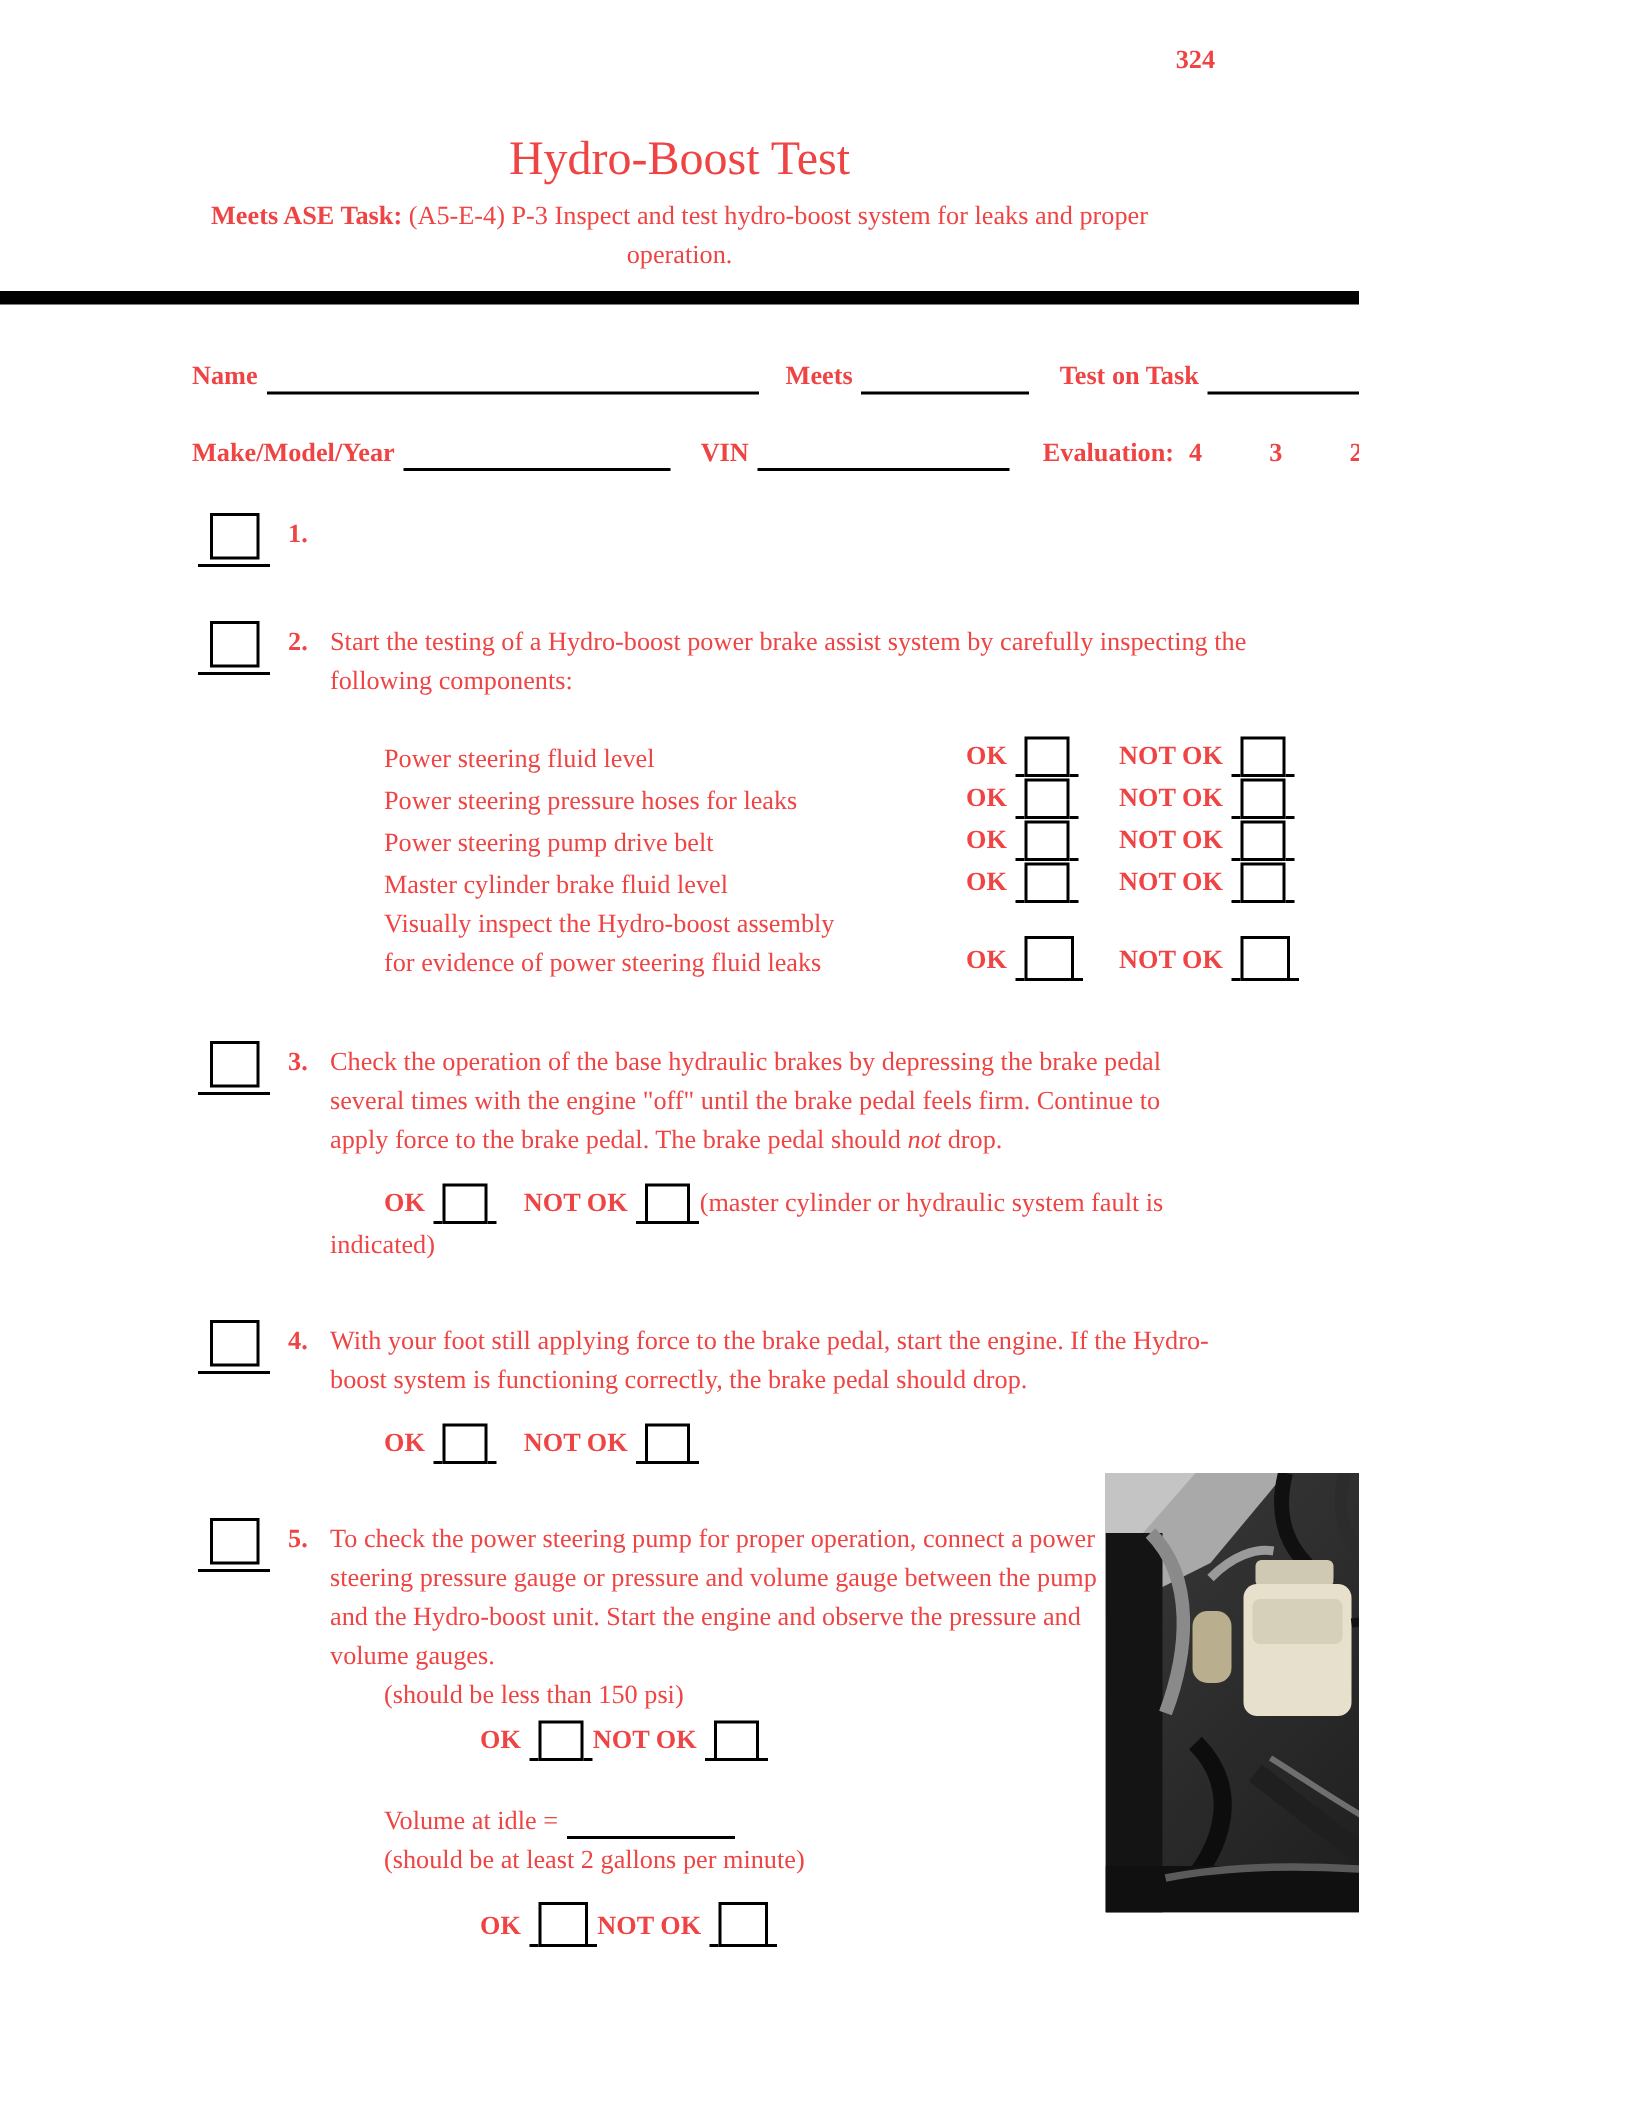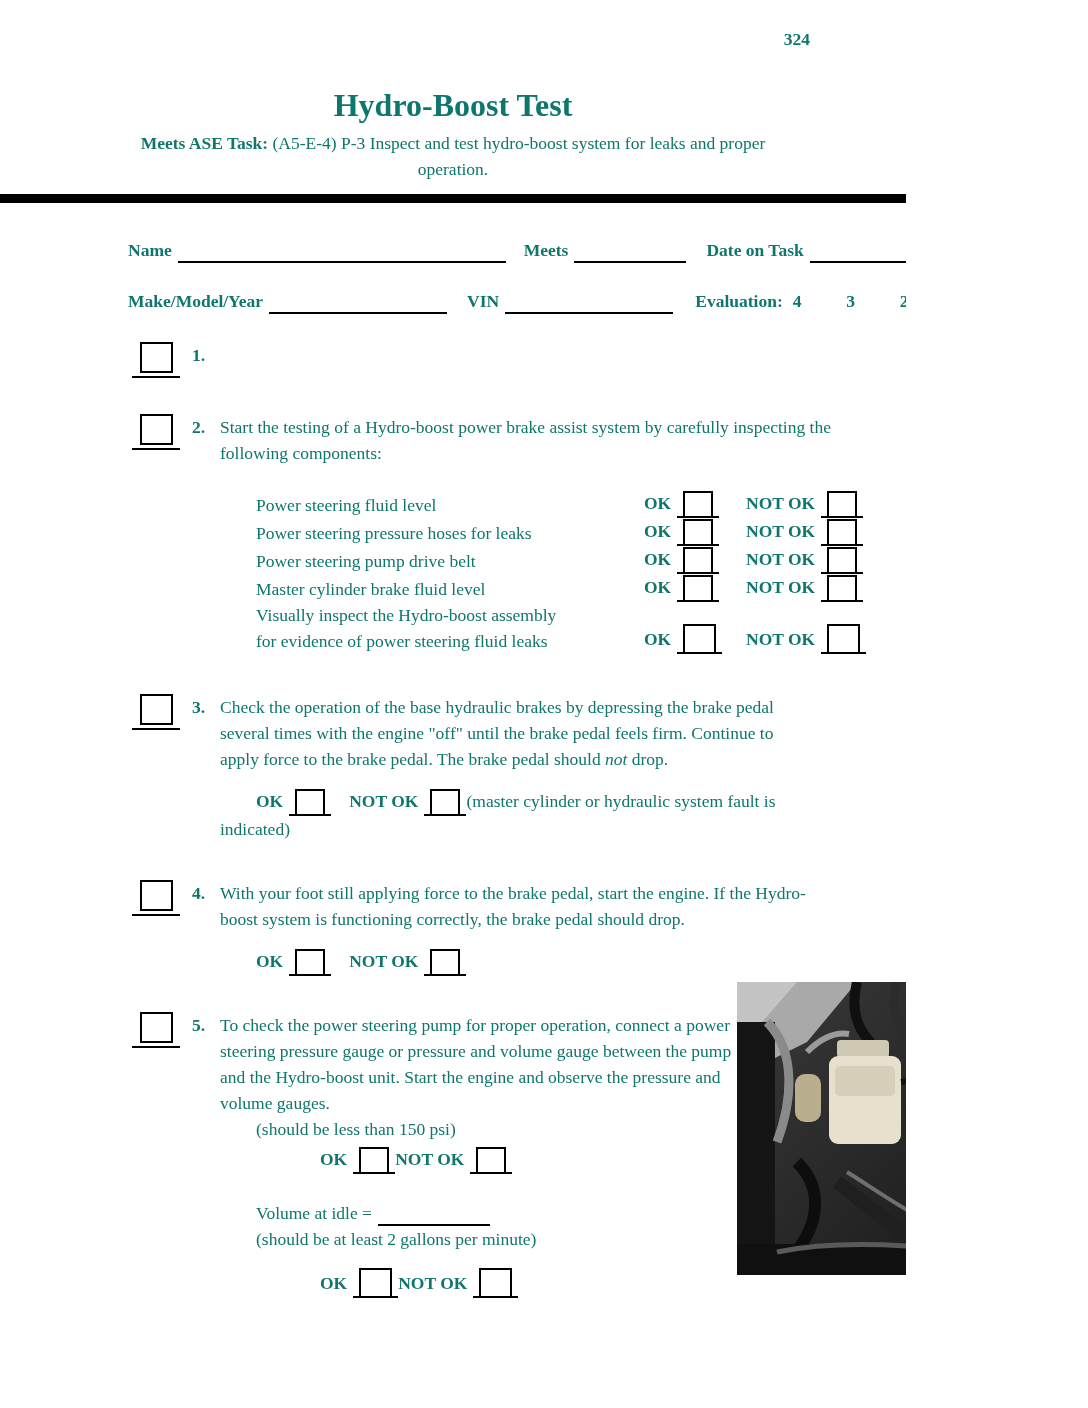--- a/index.html
+++ b/index.html
@@ -1,26 +1,26 @@
 <!DOCTYPE html>
 <html><head>
 <meta charset="utf-8">
 <style>
   html,body{margin:0;padding:0;background:#fff;}
   .page{
     position:relative;
     width:906px;height:1408px;
     background:#fff;
     font-family:"Liberation Serif","DejaVu Serif",serif;
-    font-size:17.5px;line-height:26px;color:#0f766e;
+    font-size:17.5px;line-height:26px;color:#ef4444;
     overflow:hidden;
   }
   .b{font-weight:bold;}
   .pagenum{position:absolute;top:26px;right:96px;font-weight:bold;font-size:17.5px;}
-  .title{margin-top:86px;text-align:center;font-weight:bold;font-size:32px;line-height:38px;}
+  .title{margin-top:86px;text-align:center;font-weight:normal;font-size:32px;line-height:38px;}
   .ase{text-align:center;margin-top:6px;}
   .ase2{text-align:center;}
   .rule{margin-top:12px;height:9px;background:#000;width:100%;}
   .content{padding:0 95px 0 128px;}
   .fieldline{margin-top:34px;white-space:nowrap;}
   .fieldline.second{margin-top:25px;}
   .blank{display:inline-block;border-bottom:2px solid #000;height:19px;vertical-align:bottom;}
   .bl-name{width:328px;margin-left:6px;}
   .bl-date{width:112px;margin-left:6px;}
   .bl-time{width:104px;margin-left:6px;}
@@ -89,21 +89,21 @@
     <span class="b">Meets ASE Task:</span>
     <span>(A5-E-4) P-3  Inspect and test hydro-boost system for leaks and proper</span>
   </div>
   <div class="ase2">operation.</div>
 
   <div class="rule"></div>
 
   <div class="content">
 
     <div class="fieldline">
-      <span class="b">Name</span><span class="blank bl-name"></span><span class="gap-date"></span><span class="b">Meets</span><span class="blank bl-date"></span><span class="gap-time"></span><span class="b">Date on Task</span><span class="blank bl-time"></span>
+      <span class="b">Name</span><span class="blank bl-name"></span><span class="gap-date"></span><span class="b">Meets</span><span class="blank bl-date"></span><span class="gap-time"></span><span class="b">Test on Task</span><span class="blank bl-time"></span>
     </div>
 
     <div class="fieldline second">
       <span class="b">Make/Model/Year</span><span class="blank bl-make"></span><span class="gap-vin"></span><span class="b">VIN</span><span class="blank bl-vin"></span><span class="gap-eval"></span><span class="b">Evaluation:</span><span class="evalvals">4  3  2  1</span>
     </div>
 
     <div class="item i1">
       <span class="item-check"><span class="ckbox"></span></span>
       <span class="item-num">1.</span>
     </div>

